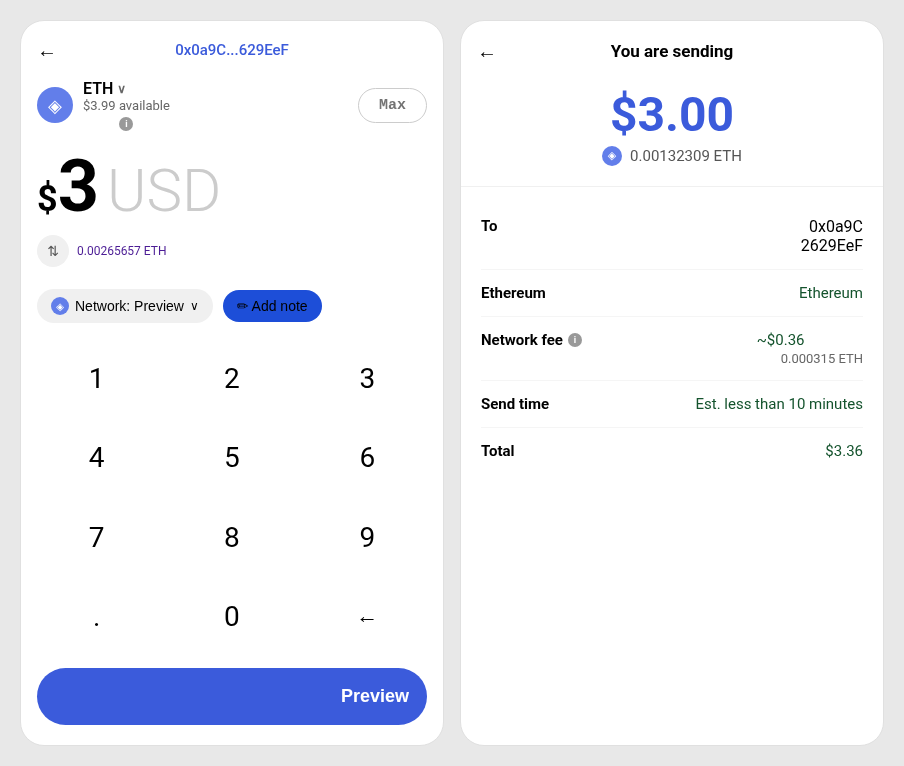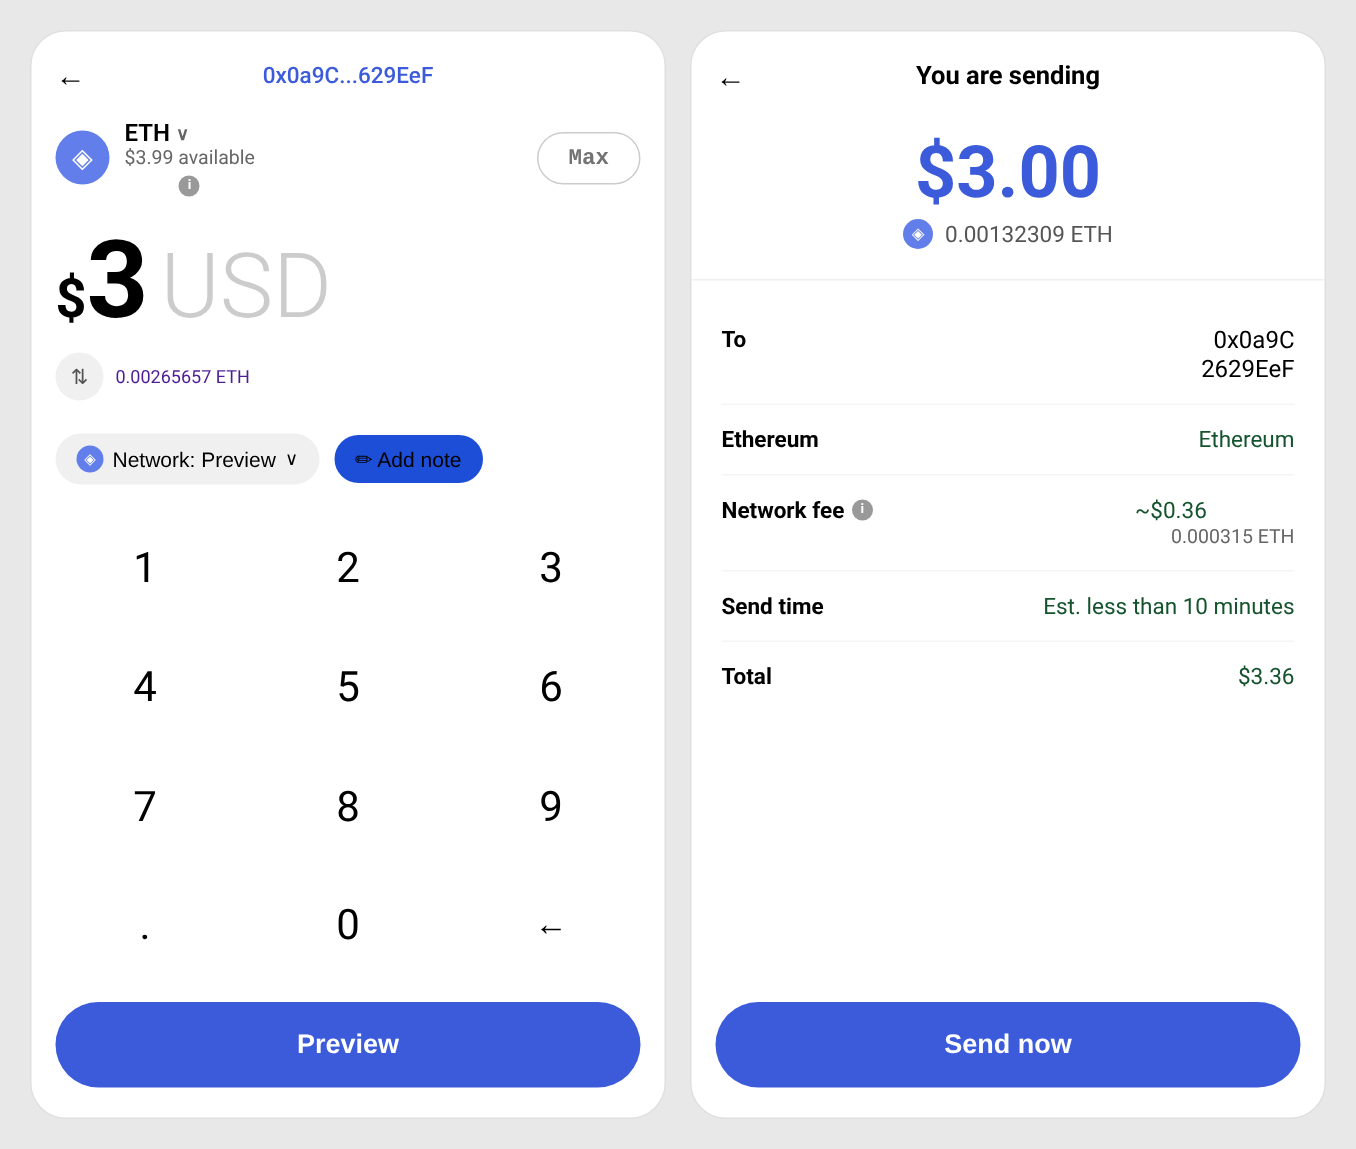--- a/index.html
+++ b/index.html
@@ -227,20 +227,21 @@
     .preview-btn {
       width: 100%;
       background: #3b5bdb;
       color: white;
       border: none;
       border-radius: 30px;
       padding: 18px;
       font-size: 18px;
       font-weight: 600;
       cursor: pointer;
+      text-align: right;
     }
 
     
     .right-panel .panel-header {
       display: flex;
       align-items: center;
       justify-content: center;
       padding: 20px 16px 12px;
       position: relative;
     }
@@ -449,17 +450,14 @@
         <div class="detail-label">Send time</div>
         <div class="detail-value">Est. less than 10 minutes</div>
       </div>
 
       <div class="detail-row">
         <div class="detail-label">Total</div>
         <div class="detail-value">$3.36</div>
       </div>
     </div>
 
-    <div class="send-btn-container">
-      <button class="send-btn">Send now</button>
-    </div>
   </div>
 </div>
 
 </body></html>

